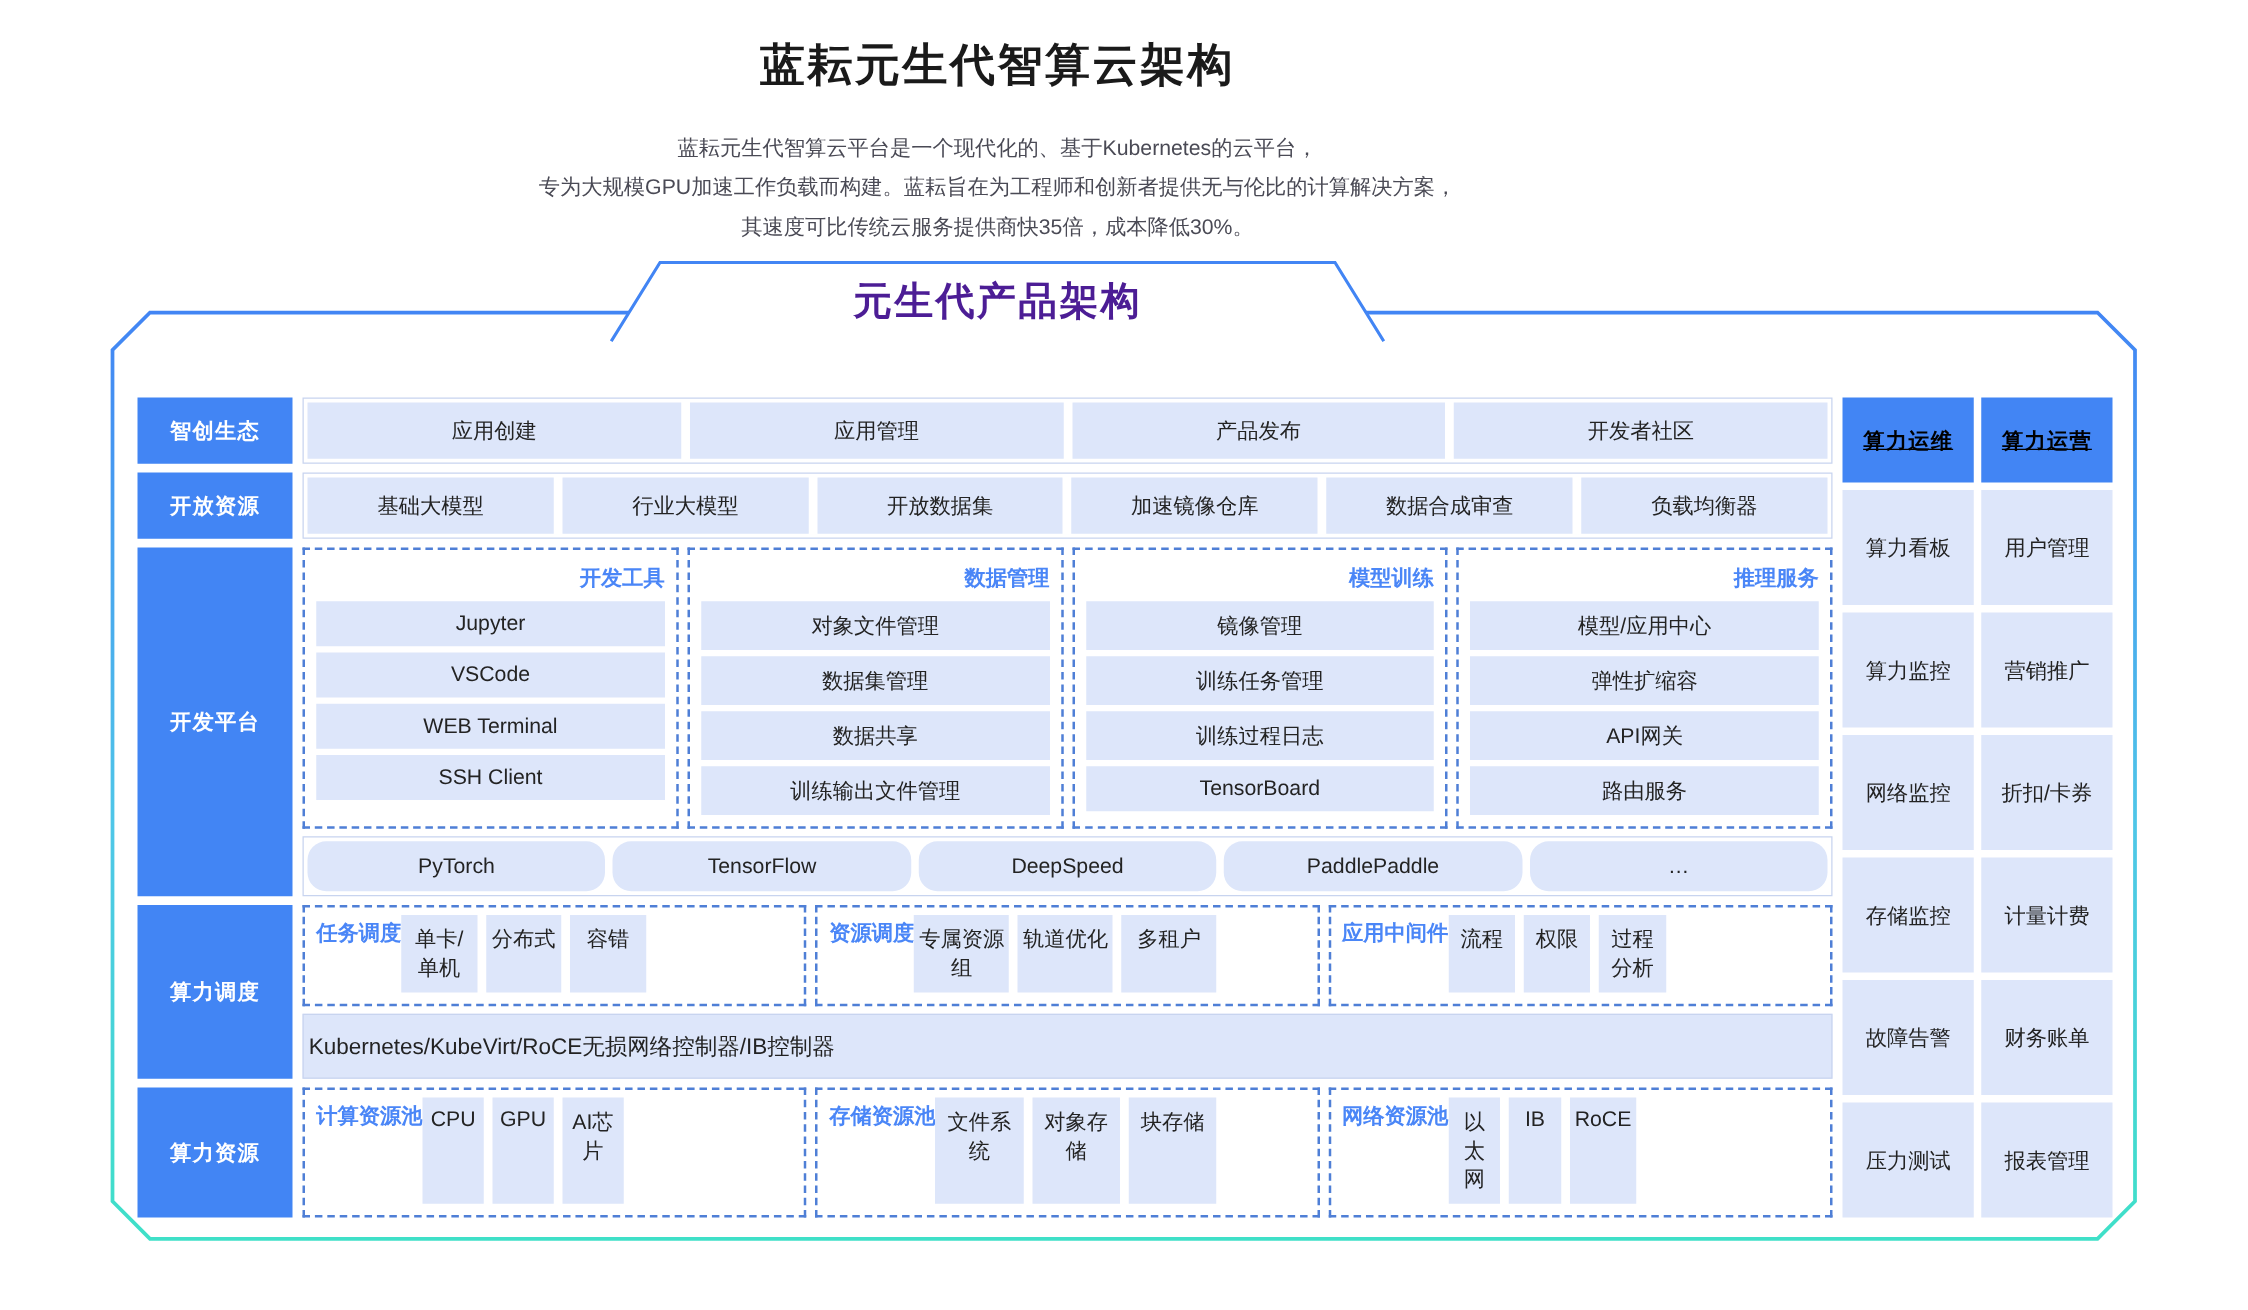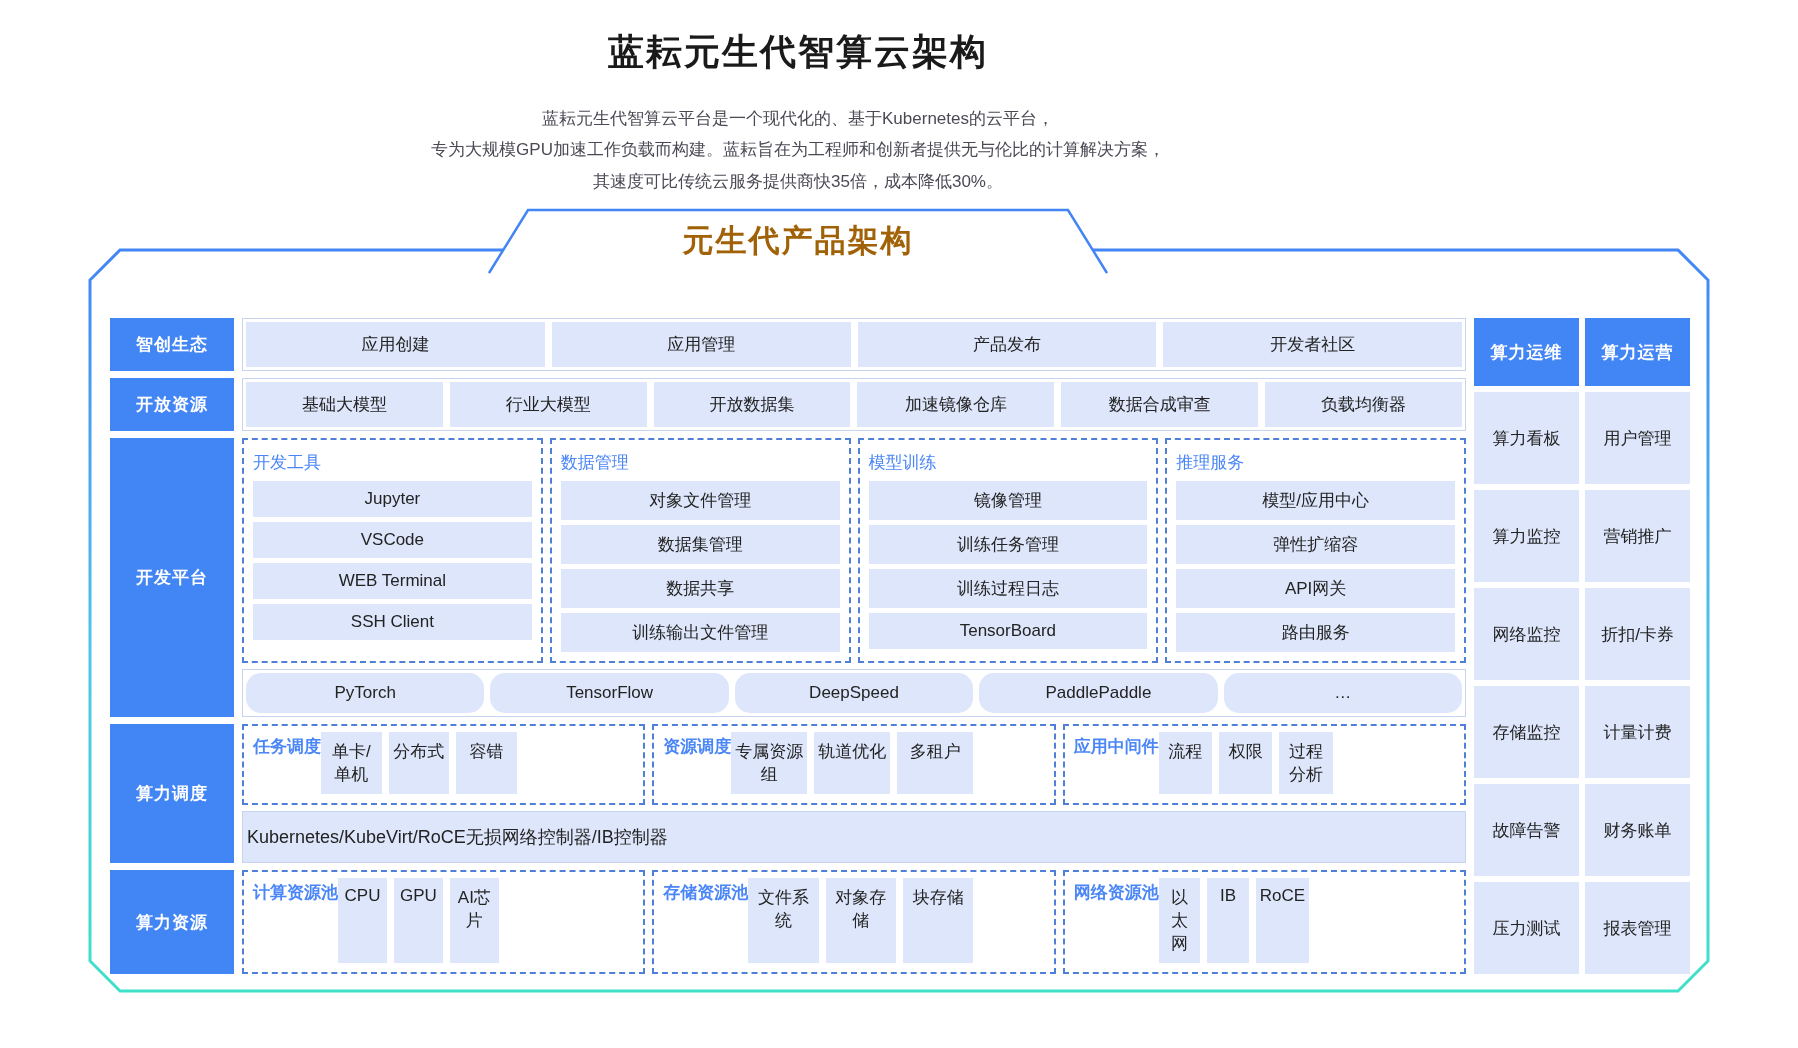--- a/index.html
+++ b/index.html
@@ -37,21 +37,21 @@
     position: absolute;
     left: 50%; transform: translateX(-50%);
     top: 208px;
     width: 620px; height: 66px;
     display: flex; align-items: center; justify-content: center;
     z-index: 5;
   }
   .banner-svg { position: absolute; inset: 0; width: 100%; height: 100%; }
   .banner-text {
     position: relative;
-    font-size: 31px; font-weight: bold; color: #a16207;
+    font-size: 31px; font-weight: bold; color: #4c1d95;
     letter-spacing: 2px;
   }
 
   
   .body-grid {
     position: absolute;
     left: 110px; top: 318px;
     width: 1580px;
     display: flex;
     gap: 8px;
@@ -84,23 +84,23 @@
   .platform-body { flex: 1; display: flex; flex-direction: column; gap: 6px; }
   .group-row { display: flex; gap: 7px; }
   .group {
     flex: 1;
     border: 2px dashed #4f7fd6;
     padding: 7px 9px 9px;
     background: #ffffff;
     display: flex; flex-direction: column;
   }
   .group-title {
-    text-align: left;
+    text-align: right;
     color: #4a86f7;
-    font-size: 17px; font-weight: normal;
+    font-size: 17px; font-weight: bold;
     padding: 4px 0 7px;
   }
   .group-items { display: flex; flex-direction: column; gap: 5px; }
   .item {
     background: #dde6fa;
     text-align: center;
     font-size: 17px; color: #232323;
     padding: 8px 4px;
   }
 
@@ -132,25 +132,26 @@
     text-align: center; color: #4a86f7;
     font-size: 17px; font-weight: bold;
     padding: 3px 0 7px;
   }
   .hgroup-items { display: flex; gap: 7px; }
   .hgroup-items .item { flex: 1; }
 
   
   .ops-col { flex: 1; display: flex; flex-direction: column; gap: 6px; }
   .ops-head {
-    background: #4285f4; color: #ffffff;
+    background: #4285f4; color: #000000;
     font-size: 17px; font-weight: bold;
     display: flex; align-items: center; justify-content: center;
     height: 68px;
     letter-spacing: 1px;
+    text-decoration: underline;
   }
   .ops-item {
     background: #dde6fa; color: #232323;
     font-size: 17px;
     display: flex; align-items: center; justify-content: center;
     flex: 1;
   }
 </style>
 </head>
 <body>

